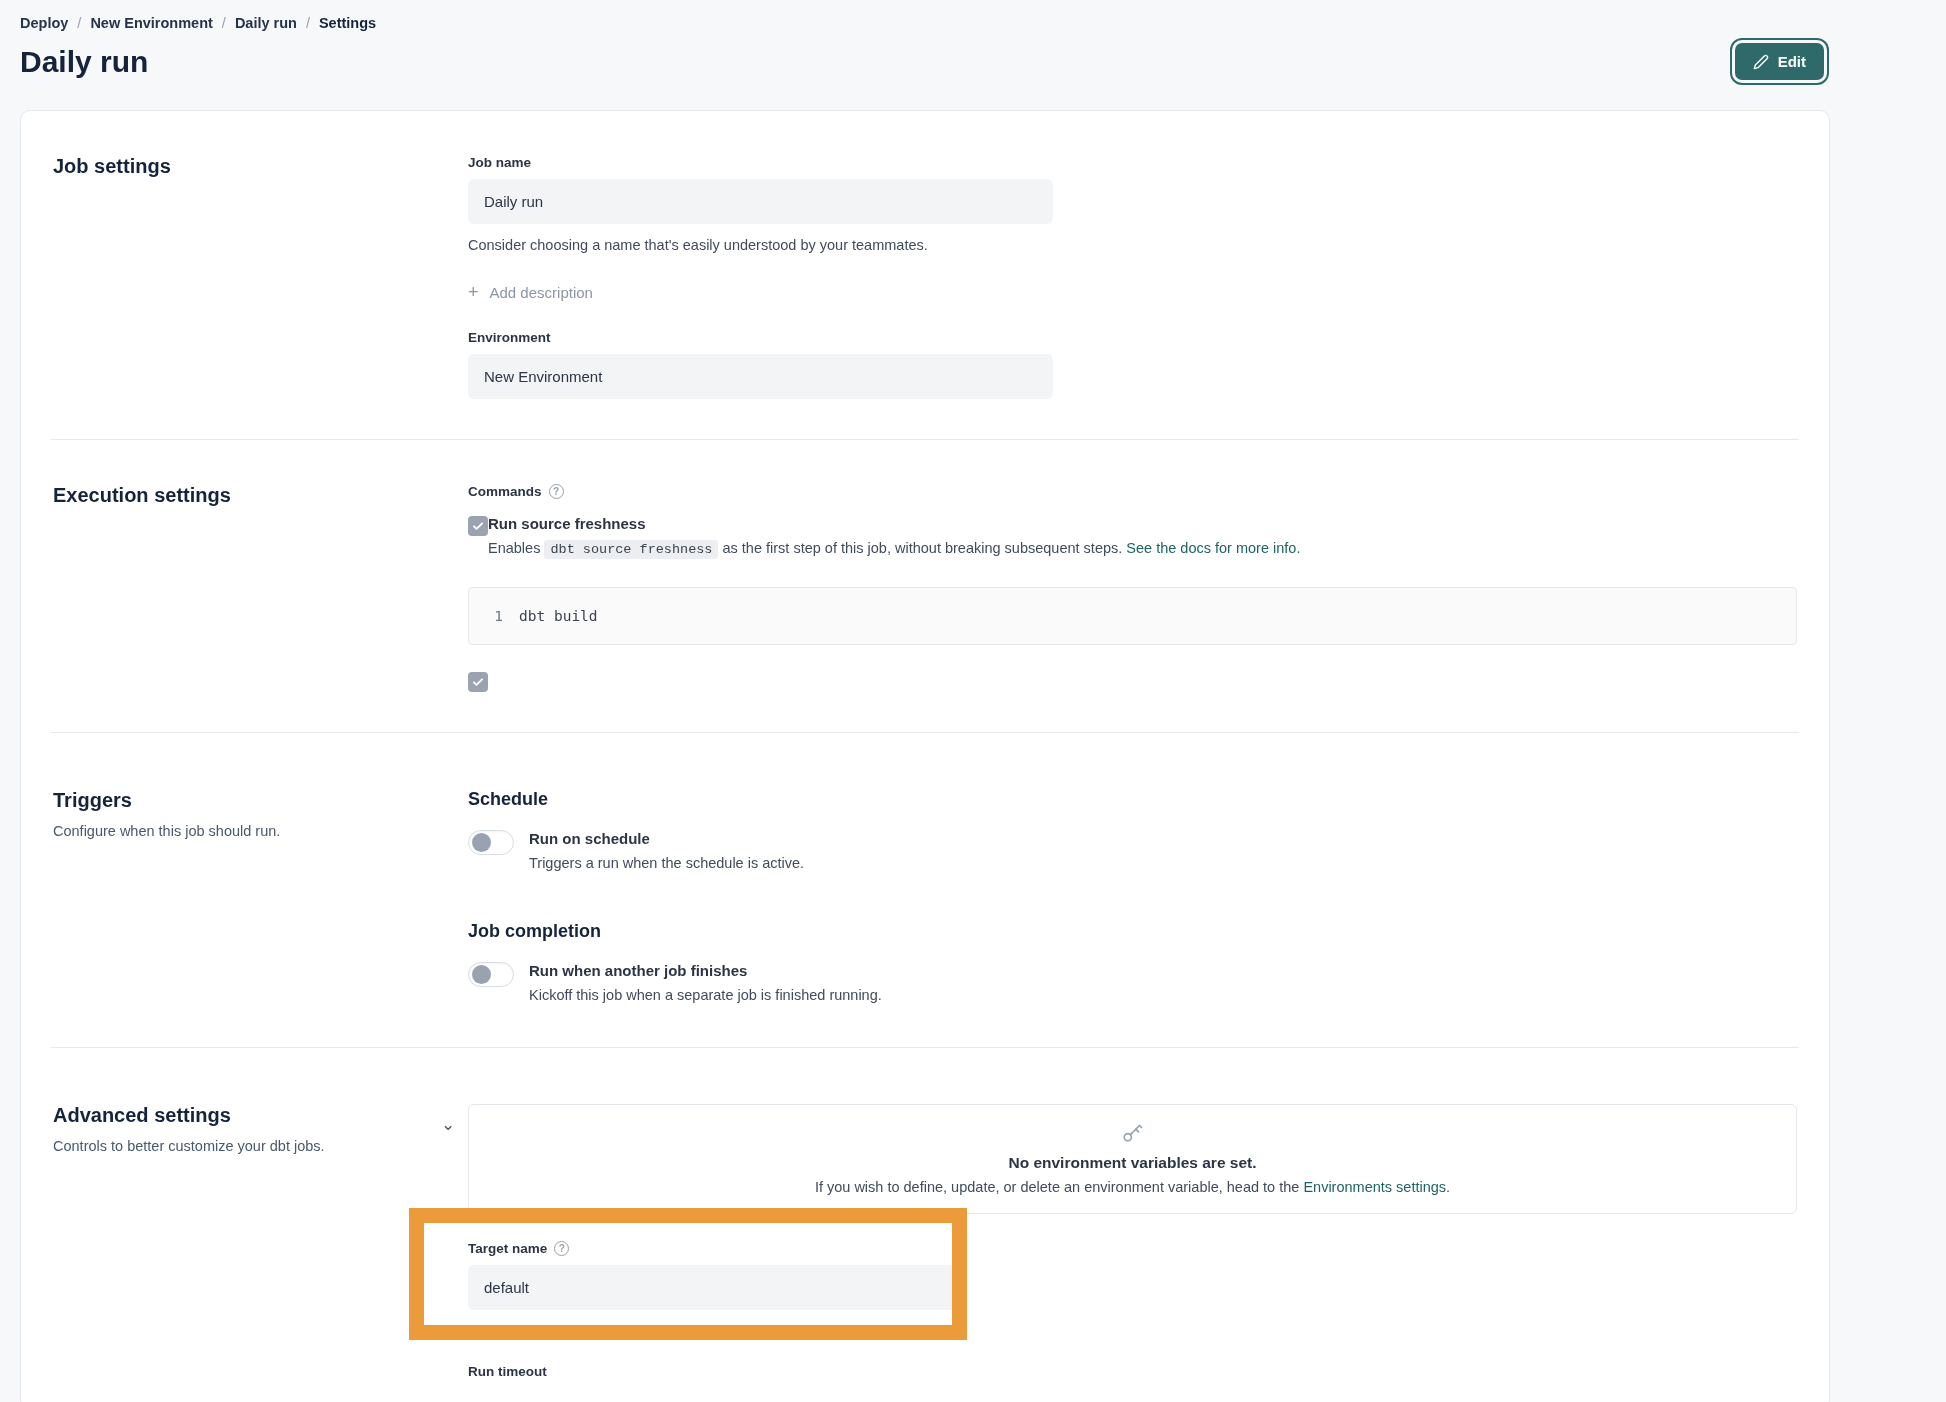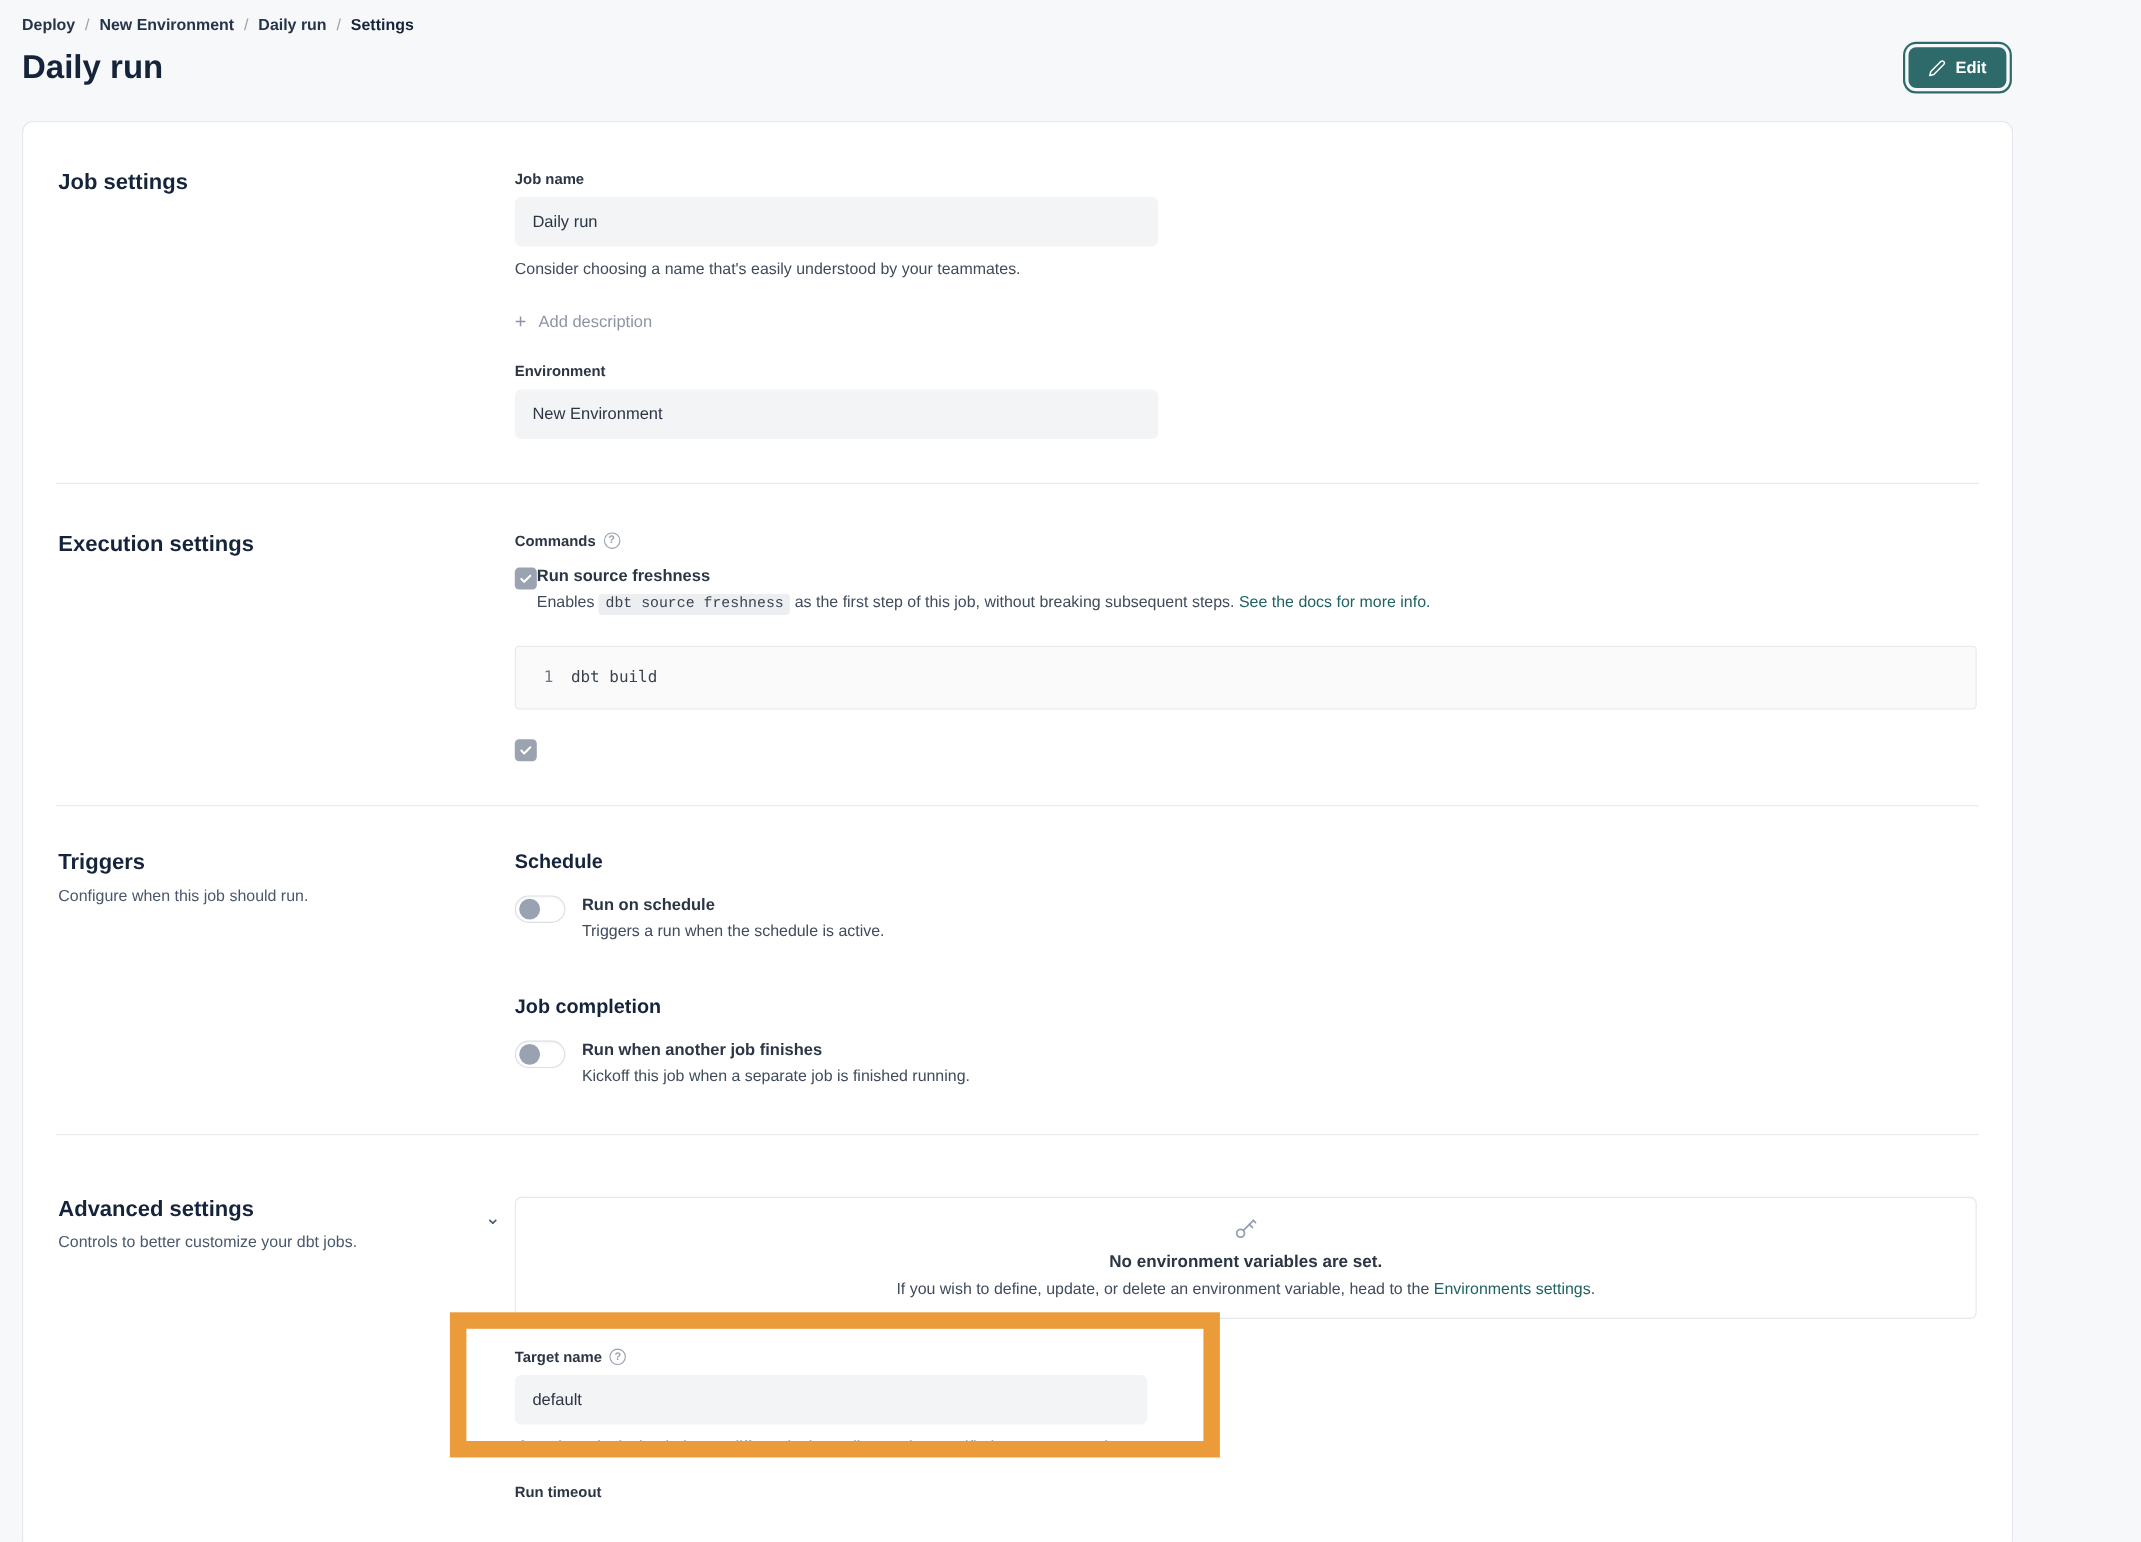--- a/index.html
+++ b/index.html
@@ -86,21 +86,21 @@
   #section-advanced { padding-top:56px; padding-bottom:0; }
   #section-advanced .left-col { width:375px; }
   .chevron { width:40px; flex-shrink:0; color:#49586B; font-size:17px;
     text-align:center; padding-top:10px; cursor:pointer; }
 
   .env-box { border:1px solid #E4E7EC; border-radius:6px; background:#fff;
     text-align:center; padding:15px 20px 18px; }
   .env-title { font-size:15.5px; font-weight:700; color:#2B3544; margin-top:5px; }
   .env-msg { font-size:14.5px; color:#404C5C; margin-top:7px; }
 
-  .target-highlight { width:700px; border:15px solid #EC9B3B; background:#fff;
+  .target-highlight { width:558px; border:15px solid #EC9B3B; background:#fff;
     margin-left:-59px; margin-top:-6px; position:relative; }
   .target-inner { padding:18px 0 0 44px; height:102px; overflow:hidden; }
   .target-inner .field-input { width:575px; }
   .target-inner .field-helper { width:582px; }
 
   .run-timeout { margin-top:24px;text-align:center; }
 </style>
 </head>
 <body>
 
@@ -192,21 +192,21 @@
                   <path d="M5 12.5l4.5 4.5L19 7.5"></path>
                 </svg>
             </span>
           </div>
         </div>
       </div>
     </div>
 
     <hr class="divider">
 
-    <div class="section" id="section-triggers" style="padding-top:40px;">
+    <div class="section" id="section-triggers" style="padding-top:56px;">
       <div class="left-col">
         <h2 class="section-heading">Triggers</h2>
         <div class="section-sub">Configure when this job should run.</div>
       </div>
       <div class="right-col">
         <h3 class="group-heading">Schedule</h3>
         <div class="toggle-row">
           <div class="toggle">
               <div class="knob"></div>
             </div>

